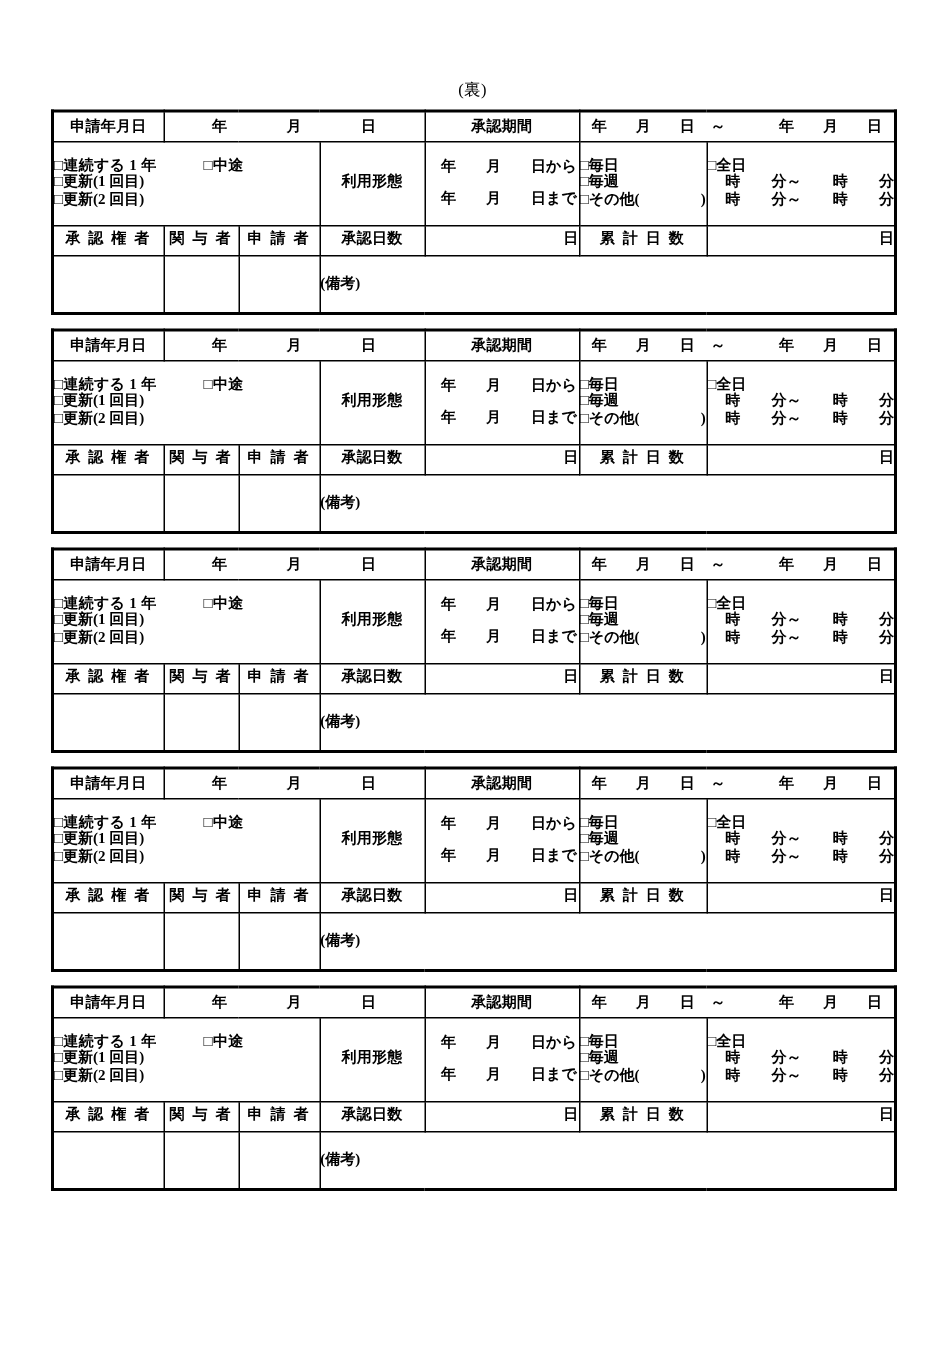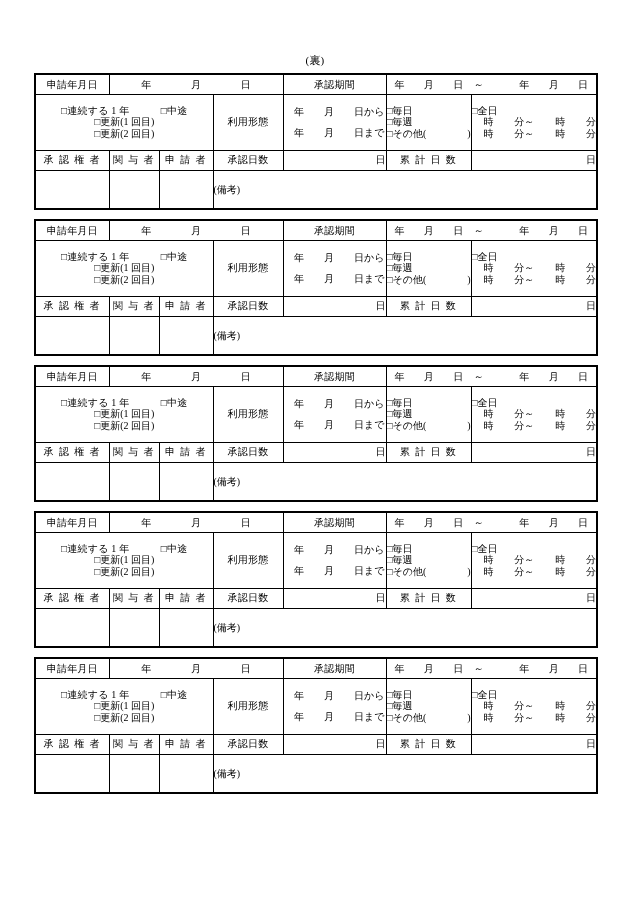--- a/index.html
+++ b/index.html
@@ -30,20 +30,21 @@
     line-height: 1;
     margin: 0;
     padding-top: 55px;
     padding-bottom: 7px;
     letter-spacing: 0.2px;
   }
 
   .blocks {
     margin: 0 34px 0 34px;
     width: 564px;
+    font-weight: bold;
   }
 
   table.block {
     width: 562px;
     border-collapse: collapse;
     table-layout: fixed;
     border: 2px solid #000;
     margin-bottom: 9px;
     font-size: 10px;
   }
@@ -96,21 +97,20 @@
   .period-line .sp-e { width: 26px; display:inline-block; }
   .period-line .sp-f { width: 26px; display:inline-block; }
 
   
   .r2 { height: 56px; }
 
   .chk-cell {
     padding: 4px 0 4px 5px;
     line-height: 1.45;
     white-space: nowrap;
-    text-align: center;
   }
   .chk-cell .row2a { letter-spacing: 0.2px; }
   .chk-gap { display: inline-block; width: 26px; }
 
   .dates-cell {
     padding: 4px 4px 4px 0;
     line-height: 1.45;
     white-space: nowrap;
   }
   .dates-cell .dl {

